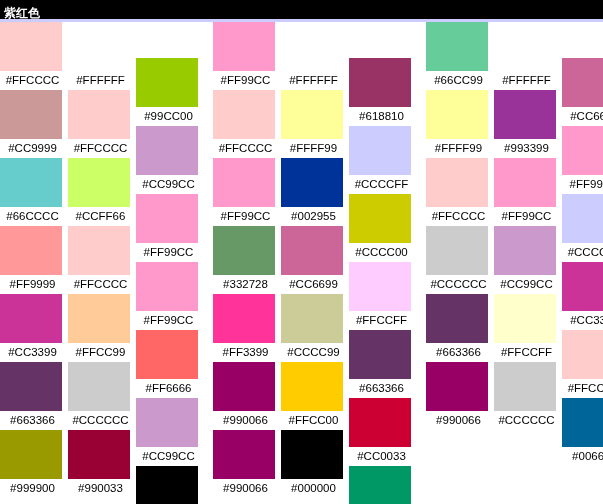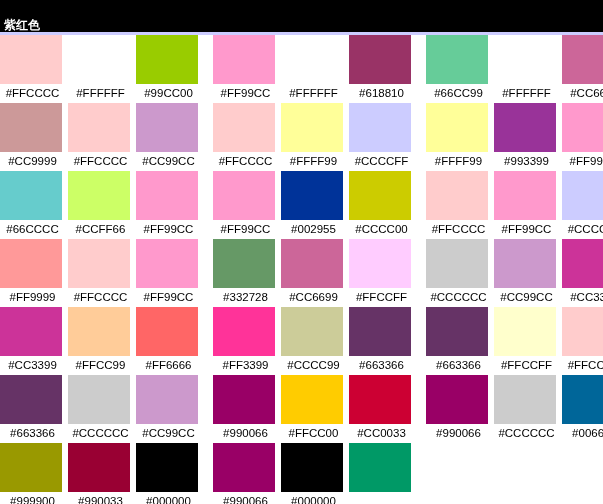--- a/index.html
+++ b/index.html
@@ -15,21 +15,21 @@
   body {
     font-family: "Liberation Sans", "DejaVu Sans", sans-serif;
   }
 
   
   .title-bar {
     background: #000000;
     color: #FFFFFF;
     height: 19px;
     line-height: 19px;
-    padding: 16px 4px;
+    padding: 4px 4px;
     font-size: 12px;
     font-weight: bold;
     letter-spacing: 0px;
     white-space: nowrap;
     overflow: hidden;
   }
   .title-rule {
     height: 3px;
     background: #CCCCFF;
     width: 100%;
@@ -56,21 +56,21 @@
     flex: 0 0 12px;
   }
   .cell {
     width: 65px;
     flex: 0 0 65px;
     margin-right: 3px;
     display: flex;
     flex-direction: column;
     align-items: stretch;
   }
-  .cell:last-child { margin-right: 0; }
+  .cell:last-child { margin-right: 0; margin-top: 36px; }
   .swatch {
     height: 49px;
     width: 62px;
     display: block;
   }
   .hexlabel {
     font-size: 11.5px;
     color: #000000;
     text-align: center;
     line-height: 19px;

